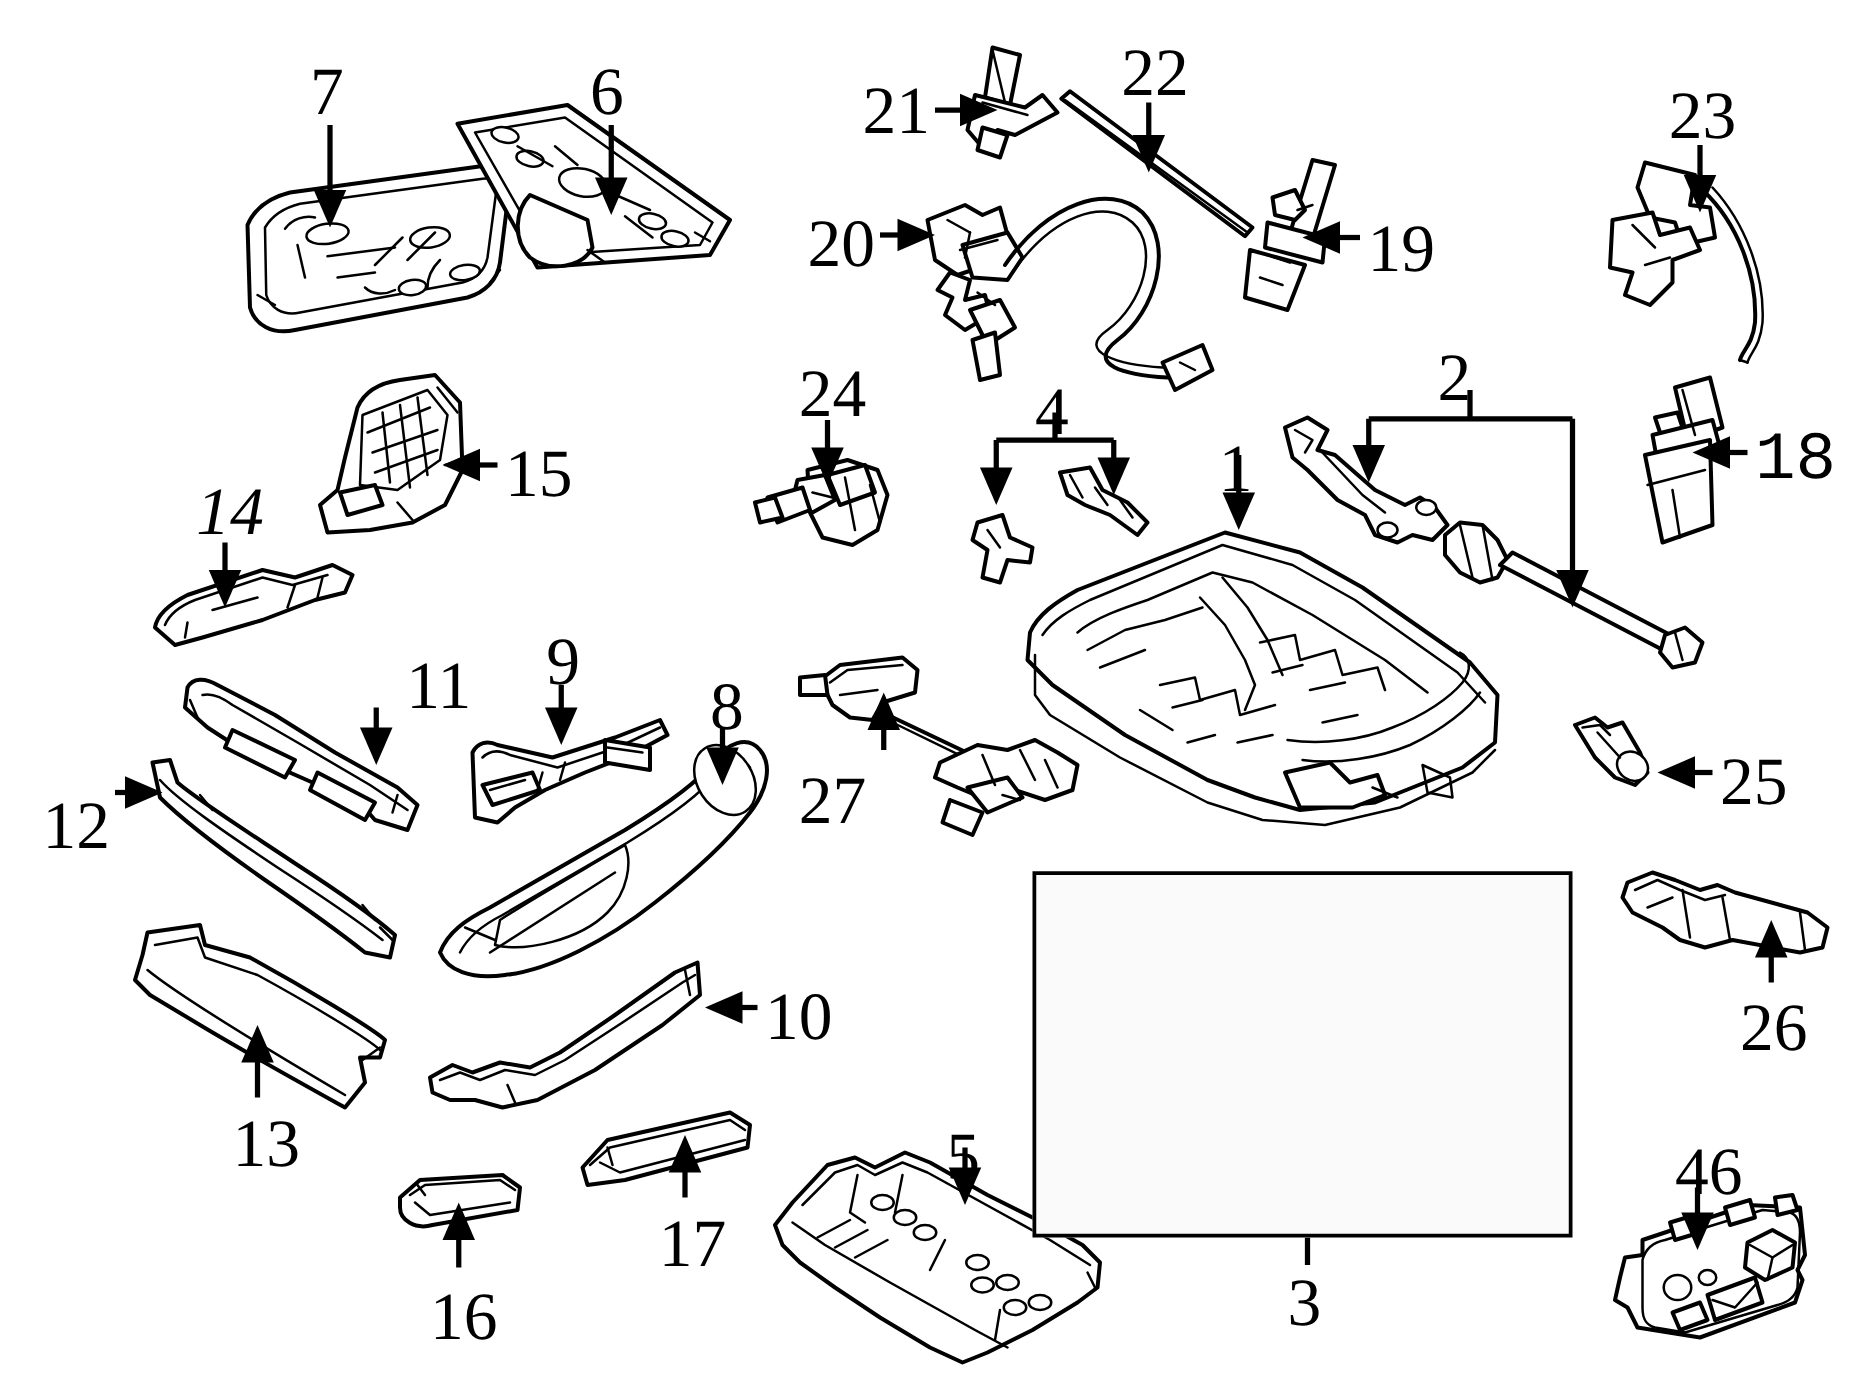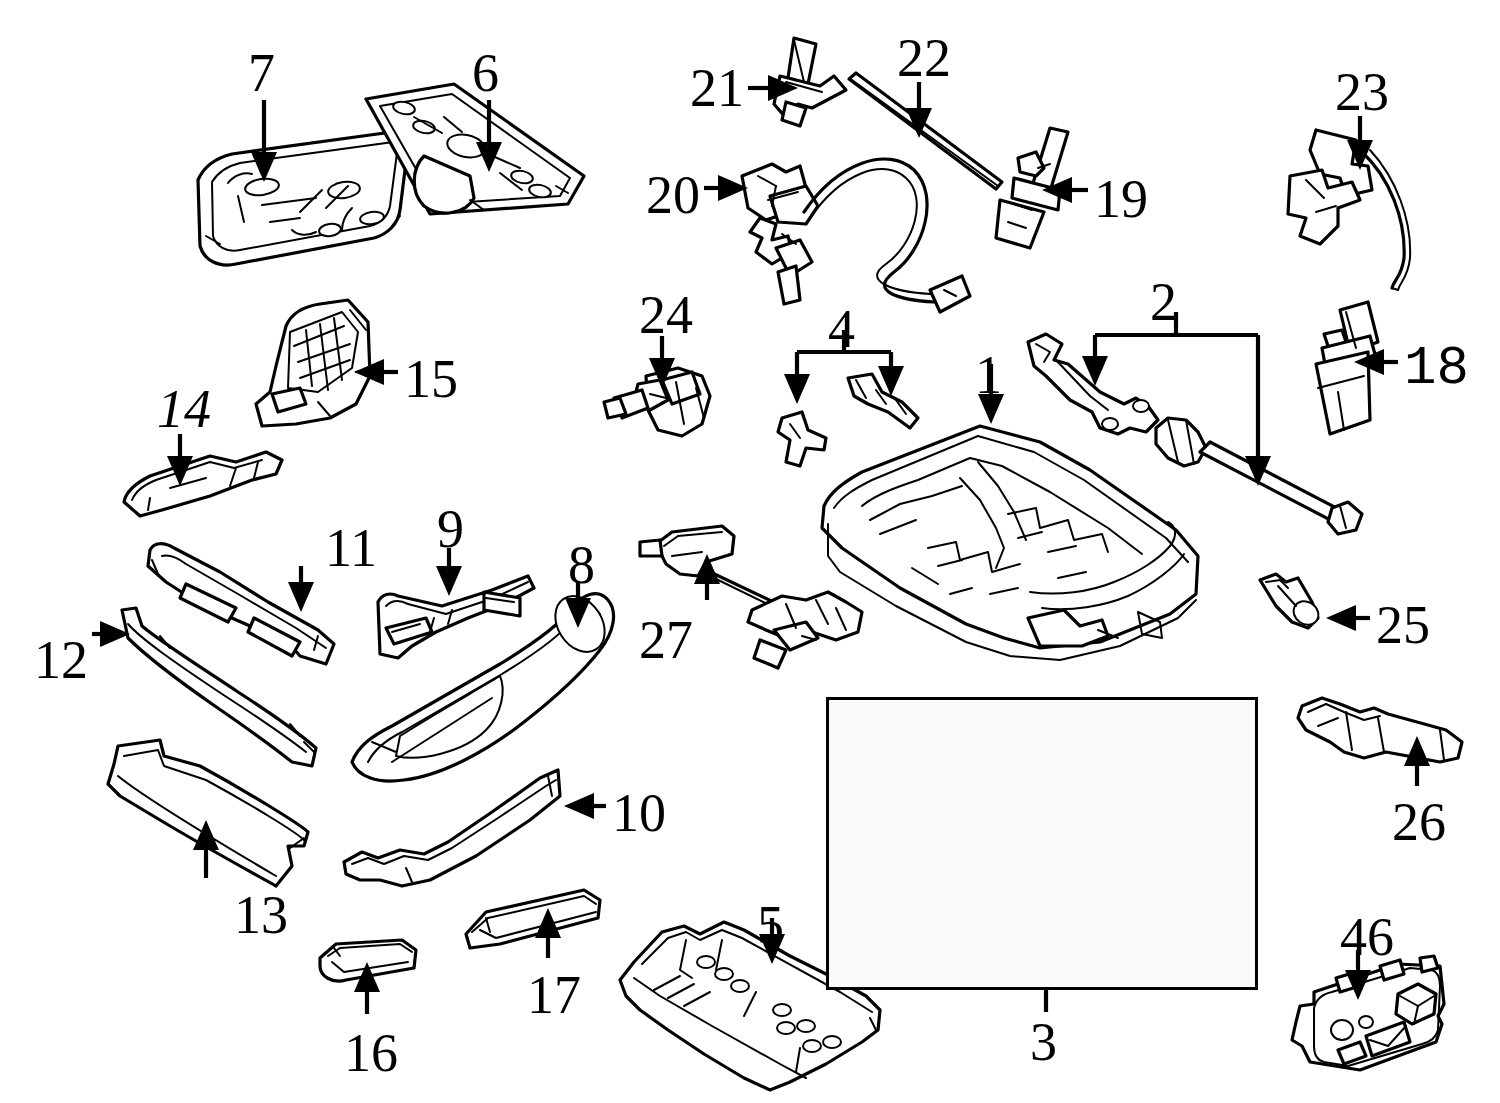--- a/index.html
+++ b/index.html
@@ -559,21 +559,21 @@
       <div class="callout" style="left: 1030px; top: 1015px;">3</div>
       <div class="callout" style="left: 828px; top: 302px;">4</div>
       <div class="callout" style="left: 757px; top: 898px;">5</div>
       <div class="callout" style="left: 472px; top: 46px;">6</div>
       <div class="callout" style="left: 248px; top: 46px;">7</div>
       <div class="callout" style="left: 568px; top: 538px;">8</div>
       <div class="callout" style="left: 437px; top: 502px;">9</div>
       <div class="callout" style="left: 612px; top: 786px;">10</div>
       <div class="callout" style="left: 280px; top: 521px; margin-left: 45px;">11</div>
       <div class="callout" style="left: 34px; top: 633px;">12</div>
-      <div class="callout" style="left: 186px; top: 888px; margin-left: 48px;">13</div>
+      <div class="callout" style="left: 186px; top: 888px;">13</div>
       <div class="callout" style="left: 157px; top: 382px; font-style: italic;">14</div>
       <div class="callout" style="left: 404px; top: 352px;">15</div>
       <div class="callout" style="left: 344px; top: 1026px;">16</div>
       <div class="callout" style="left: 527px; top: 968px;">17</div>
       <div class="callout" style="left: 1404px; top: 342px; font-family: Liberation Mono, monospace;">18</div>
       <div class="callout" style="left: 1094px; top: 172px;">19</div>
       <div class="callout" style="left: 646px; top: 168px;">20</div>
       <div class="callout" style="left: 690px; top: 61px;">21</div>
       <div class="callout" style="left: 897px; top: 31px;">22</div>
       <div class="callout" style="left: 1335px; top: 65px;">23</div>

